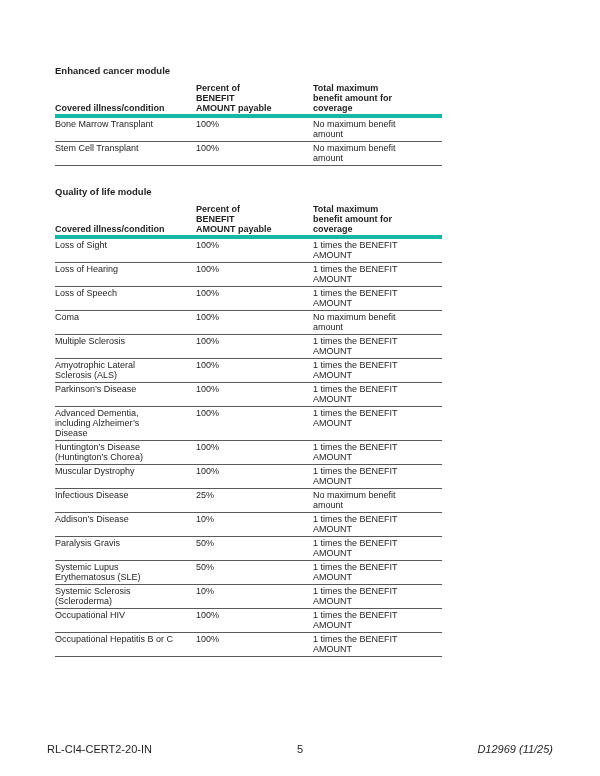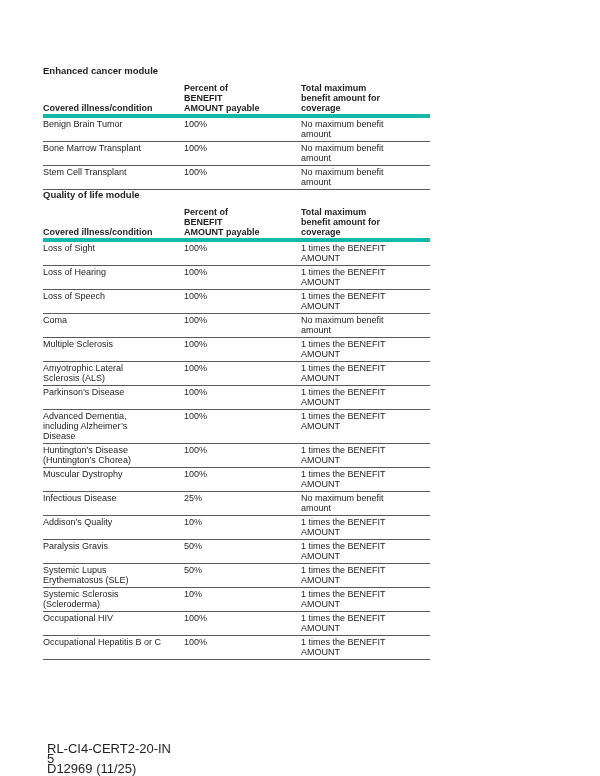--- a/index.html
+++ b/index.html
@@ -11,26 +11,26 @@
     position: relative;
     width: 600px;
     height: 776px;
     background: #ffffff;
     font-family: "Liberation Sans", sans-serif;
     color: #1f1f1f;
     overflow: hidden;
   }
   .content {
     position: absolute;
-    left: 43px;
+    left: 55px;
     top: 66px;
     width: 387px;
   }
   .module-section { margin: 0; }
-  .module-section + .module-section { }
+  .module-section + .module-section { margin-top: 21px; }
   .module-title {
     font-size: 9.5px;
     font-weight: bold;
     line-height: 10px;
     margin: 0 0 7px 0;
     white-space: pre-line;
   }
   table.benefit-table {
     width: 387px;
     border-collapse: collapse;
@@ -57,27 +57,26 @@
     border-bottom: 1px solid #5a5a5a;
     white-space: pre-line;
   }
   .footer {
     position: absolute;
     left: 47px;
     right: 47px;
     top: 744px;
     display: flex;
     align-items: flex-start;
-    font-size: 13px;
-    line-height: 10px;
-    flex-direction: column;
+    font-size: 11px;
+    line-height: 10px;
   }
   .footer .f-left  { flex: 1; text-align: left; }
   .footer .f-center{ flex: 1; text-align: center; }
-  .footer .f-right { flex: 1; text-align: left; }
+  .footer .f-right { flex: 1; text-align: right; font-style: italic; }
 </style>
 </head>
 <body>
 
 <div class="page">
   <div class="content">
 
     <section class="module-section">
       <h2 class="module-title">Enhanced cancer module</h2>
       <table class="benefit-table">
@@ -92,26 +91,20 @@
             <th>Percent of
 BENEFIT
 AMOUNT payable</th>
             <th>Total maximum
 benefit amount for
 coverage</th>
           </tr>
         </thead>
         <tbody>
             <tr>
-              <td>Benign Brain Tumor</td>
-              <td>100%</td>
-              <td>No maximum benefit
-amount</td>
-            </tr>
-            <tr>
               <td>Bone Marrow Transplant</td>
               <td>100%</td>
               <td>No maximum benefit
 amount</td>
             </tr>
             <tr>
               <td>Stem Cell Transplant</td>
               <td>100%</td>
               <td>No maximum benefit
 amount</td>
@@ -204,21 +197,21 @@
               <td>1 times the BENEFIT
 AMOUNT</td>
             </tr>
             <tr>
               <td>Infectious Disease</td>
               <td>25%</td>
               <td>No maximum benefit
 amount</td>
             </tr>
             <tr>
-              <td>Addison’s Quality</td>
+              <td>Addison’s Disease</td>
               <td>10%</td>
               <td>1 times the BENEFIT
 AMOUNT</td>
             </tr>
             <tr>
               <td>Paralysis Gravis</td>
               <td>50%</td>
               <td>1 times the BENEFIT
 AMOUNT</td>
             </tr>

